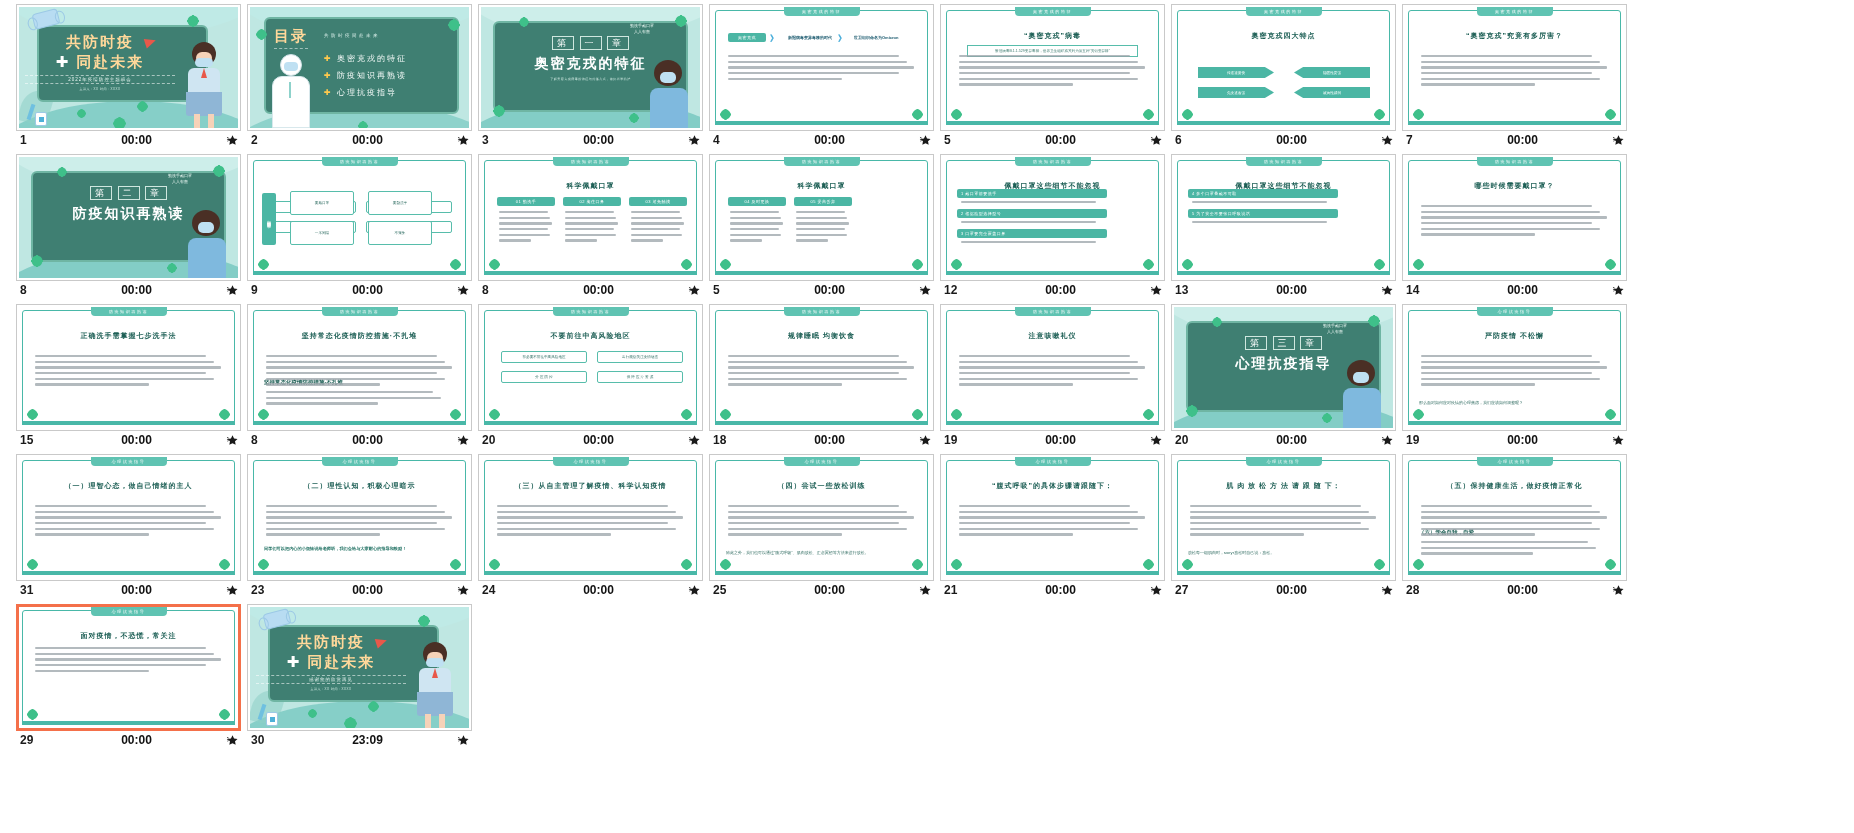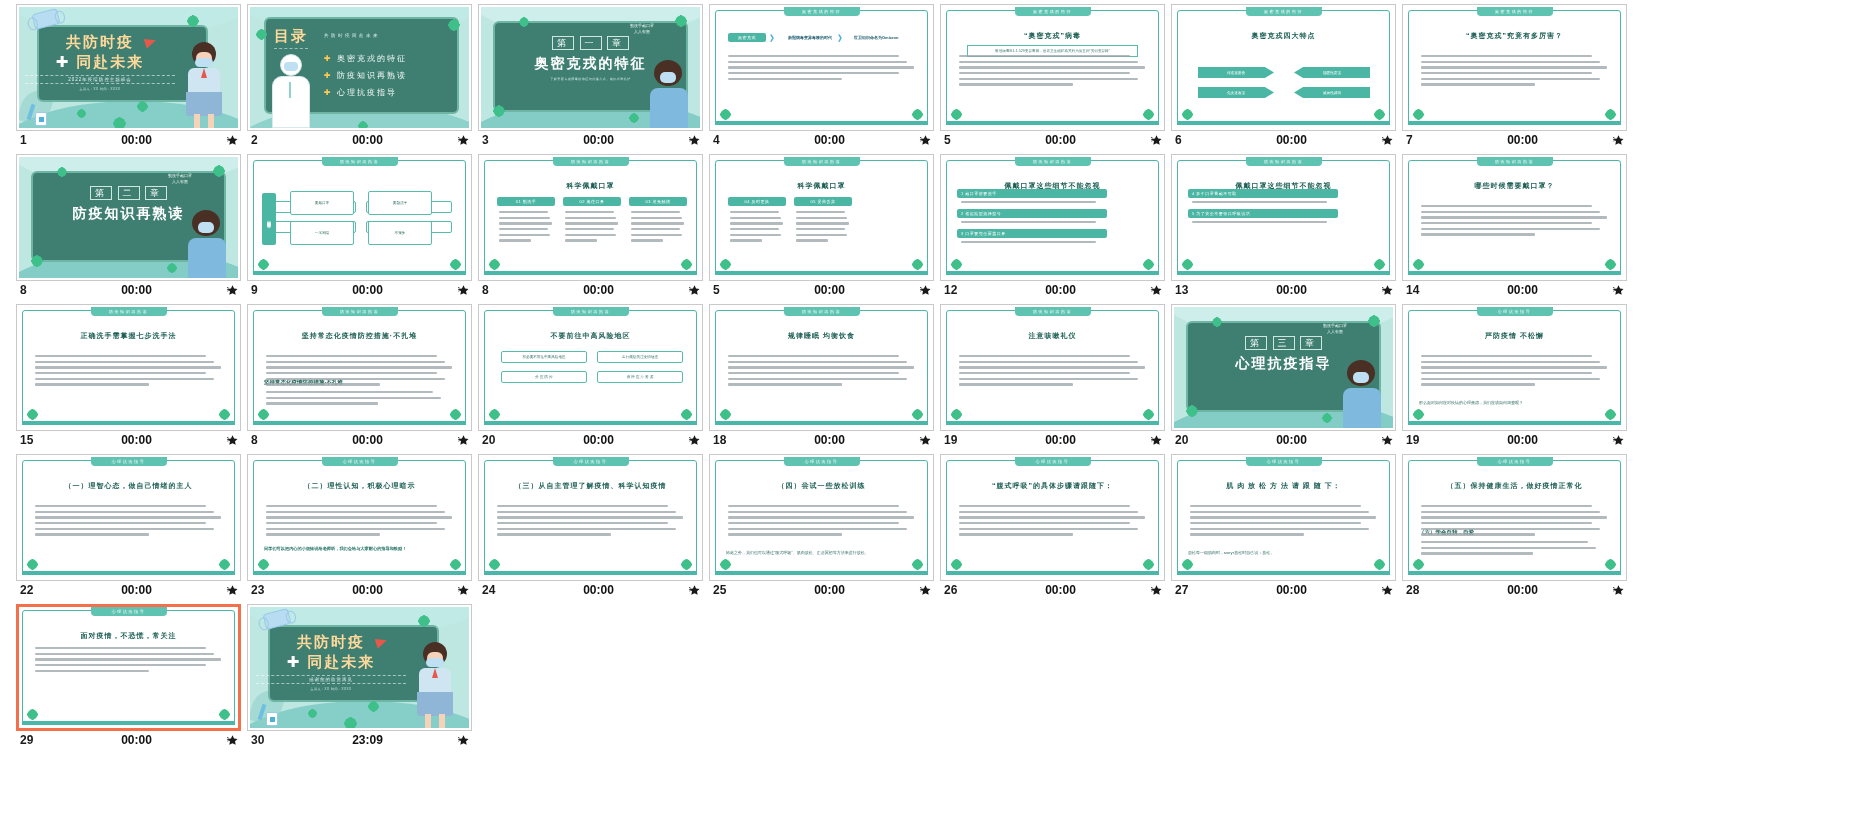--- a/index.html
+++ b/index.html
@@ -887,21 +887,21 @@
             <div class="ln " style="width:90%;"></div>
             <div class="ln " style="width:94%;"></div>
             <div class="ln " style="width:60%;"></div>
           </div>
           <div class="cs-foot-bar"></div>
           <div class="virus" style="left:10px;bottom:10px;width:7px;height:7px;"></div>
           <div class="virus" style="right:10px;bottom:10px;width:7px;height:7px;"></div>
         </div>
       </div>
       <div class="footer">
-        <span class="snum">22</span>
+        <span class="snum">31</span>
         <span class="stime">00:00</span>
         <span class="sstar">
           <svg width="13" height="13" viewBox="0 0 16 16" aria-hidden="true">
             <path d="M8 1.4l1.9 4 4.3.6-3.1 3 .8 4.3L8 11.3 4.1 13.3l.8-4.3-3.1-3 4.3-.6z" fill="#1a1a1a"></path>
             <path d="M1.2 4.0 L3.4 5.1 M1.2 6.6 L3.2 6.6 M1.6 8.8 L3.4 8.0" stroke="#1a1a1a" stroke-width="0.9" fill="none"></path>
           </svg>
         </span>
       </div>
     </div>
     <div class="slide-cell">
@@ -1013,21 +1013,21 @@
             <div class="ln " style="width:90%;"></div>
             <div class="ln " style="width:94%;"></div>
             <div class="ln " style="width:60%;"></div>
           </div>
           <div class="cs-foot-bar"></div>
           <div class="virus" style="left:10px;bottom:10px;width:7px;height:7px;"></div>
           <div class="virus" style="right:10px;bottom:10px;width:7px;height:7px;"></div>
         </div>
       </div>
       <div class="footer">
-        <span class="snum">26</span>
+        <span class="snum">21</span>
         <span class="stime">00:00</span>
         <span class="sstar">
           <svg width="13" height="13" viewBox="0 0 16 16" aria-hidden="true">
             <path d="M8 1.4l1.9 4 4.3.6-3.1 3 .8 4.3L8 11.3 4.1 13.3l.8-4.3-3.1-3 4.3-.6z" fill="#1a1a1a"></path>
             <path d="M1.2 4.0 L3.4 5.1 M1.2 6.6 L3.2 6.6 M1.6 8.8 L3.4 8.0" stroke="#1a1a1a" stroke-width="0.9" fill="none"></path>
           </svg>
         </span>
       </div>
     </div>
     <div class="slide-cell">

